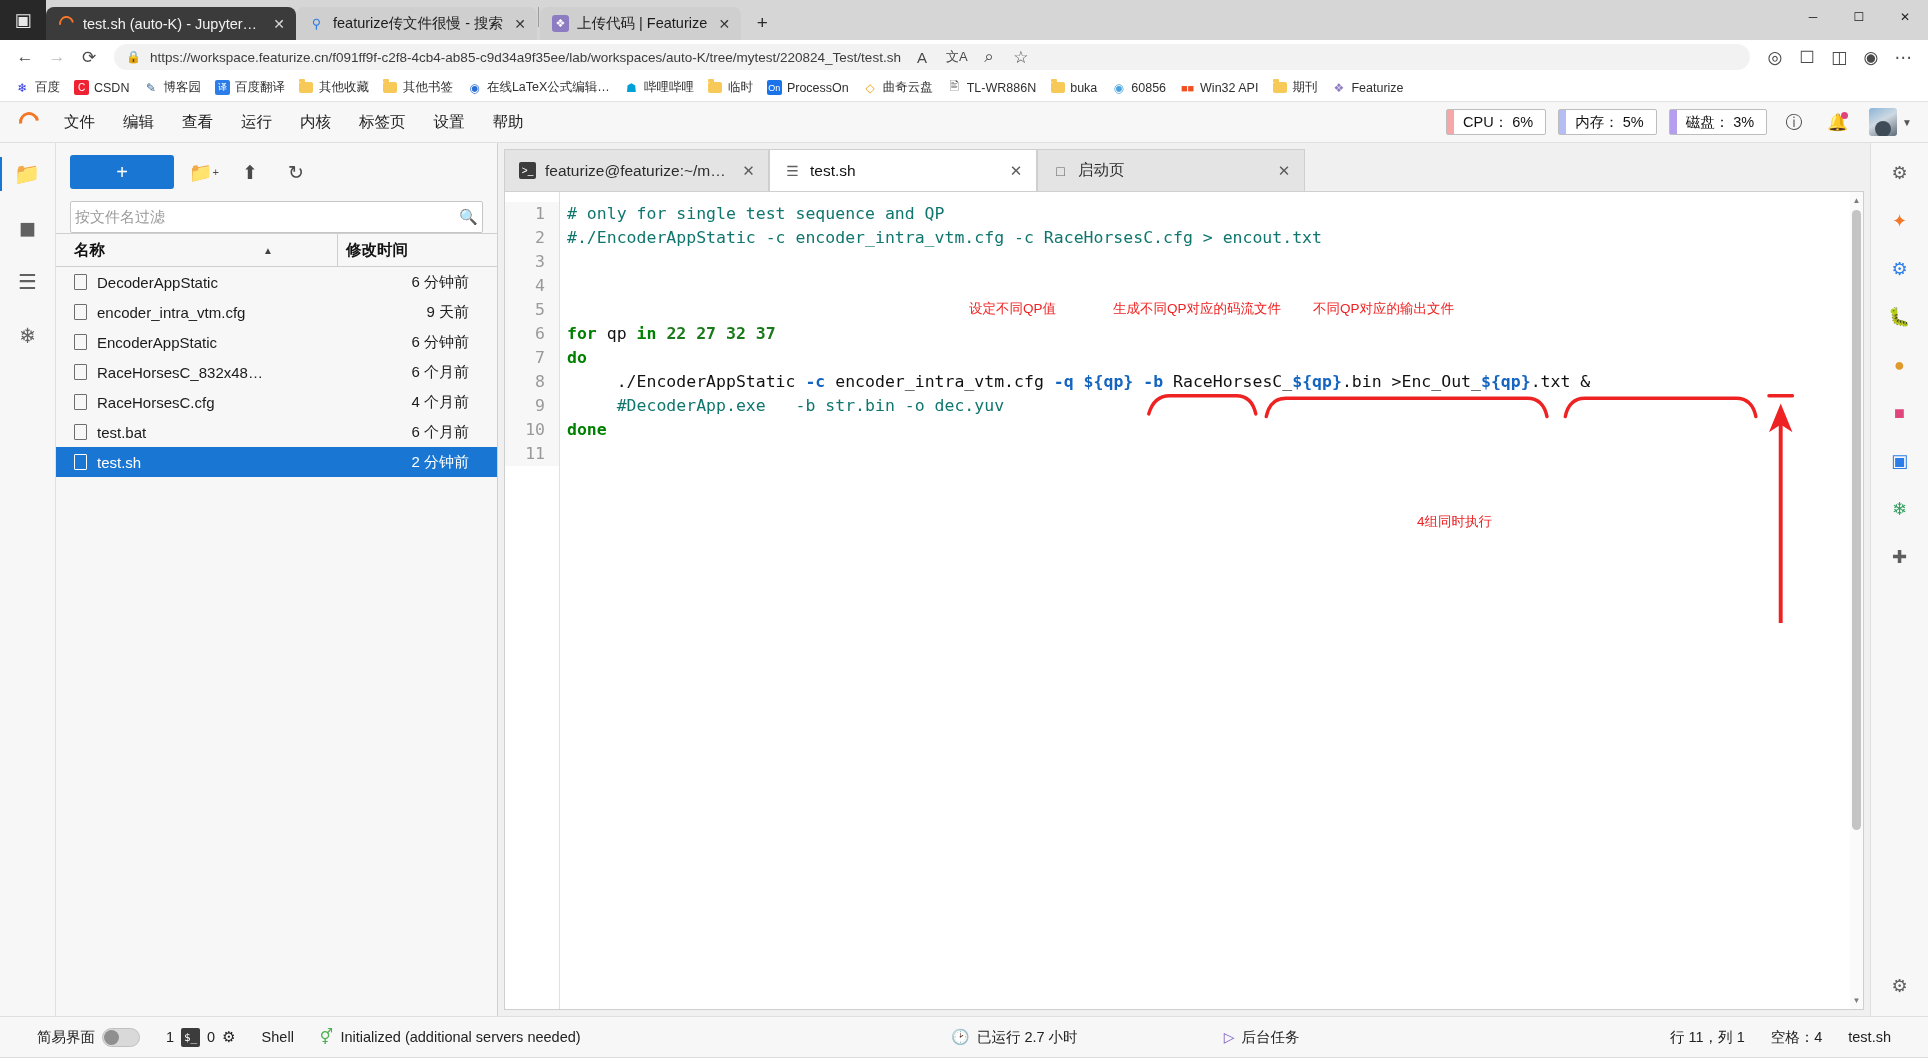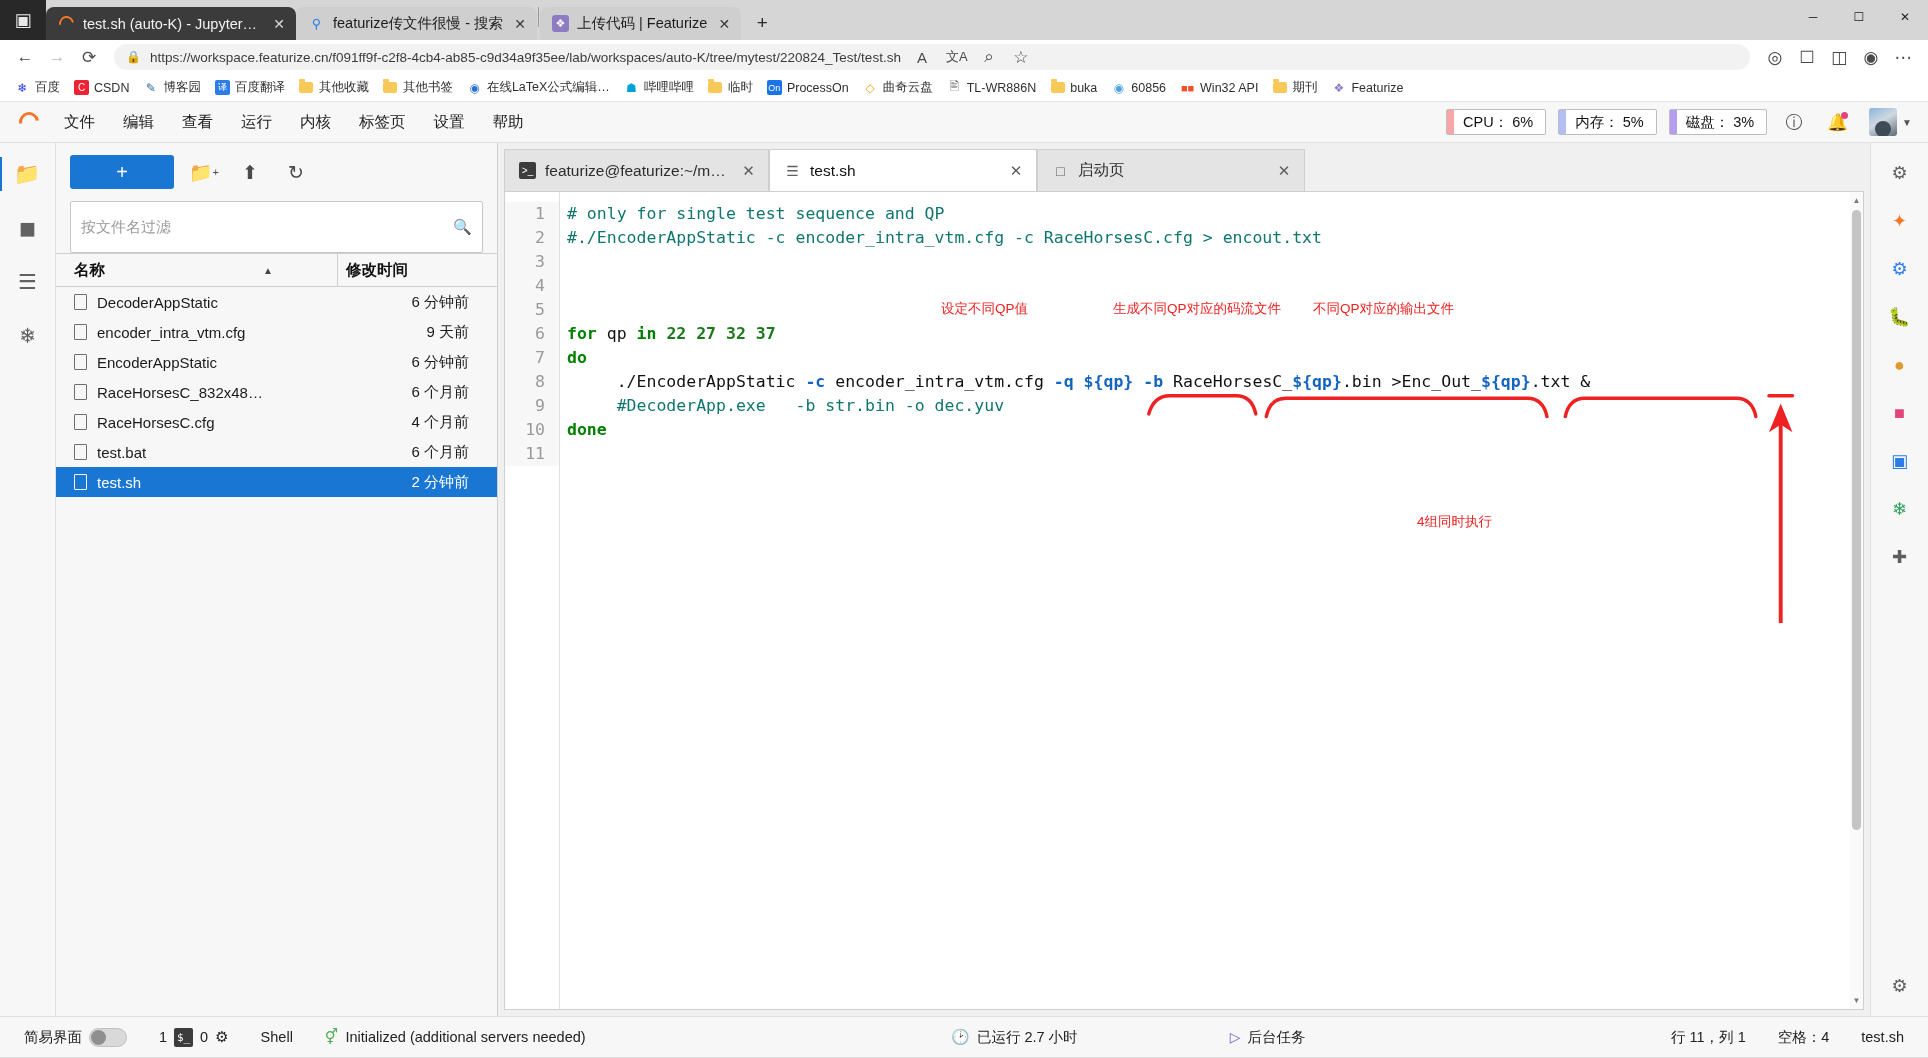--- a/index.html
+++ b/index.html
@@ -132,23 +132,23 @@
   .filebrowser{ width:442px; background:#f7f7f7;
                 border-right:1px solid #cfcfcf; display:flex;
                 flex-direction:column; }
   .fb-toolbar{ height:58px; display:flex; align-items:center;
                padding:0 14px; gap:14px; }
   .newbtn{ width:104px; height:34px; background:#1976d2; color:#fff;
            border-radius:3px; display:flex; align-items:center;
            justify-content:center; font-size:20px; }
   .fb-ti{ width:32px;height:32px;display:flex;align-items:center;
           justify-content:center;font-size:19px;color:#4b4b4b;}
-  .fb-filter{ margin:0 14px 0 14px; height:52px; background:#fff;
+  .fb-filter{ margin:0 14px 0 14px; height:32px; background:#fff;
               border:1px solid #c6c6c6; border-radius:2px;
-              display:flex; align-items:center; padding:0 10px;
+              display:flex; align-items:center; padding:0 4px;
               font-size:15px; color:#9a9a9a; }
   .fb-filter .si{ margin-left:auto; color:#555; font-size:15px; }
   .breadcrumb{ height:44px; display:flex; align-items:center;
                gap:8px; padding:0 18px; font-size:15.5px; color:#222; }
   .bc-home{ width:17px;height:13px;background:#8d8d8d;border-radius:1px;
             position:relative; }
   .bc-home:before{content:"";position:absolute;top:-3px;left:0;width:8px;
     height:3px;background:#8d8d8d;border-radius:1px 1px 0 0;}
   .fb-head{ display:flex; border-bottom:1px solid #cfcfcf;
             border-top:1px solid #cfcfcf; height:34px;
@@ -227,21 +227,21 @@
   .rightbar{ width:58px; background:#f7f7f7; border-left:1px solid #e0e0e0;
              display:flex; flex-direction:column; align-items:center;
              padding-top:14px; gap:16px; }
   .rightbar .rb{ width:32px;height:32px;display:flex;align-items:center;
                  justify-content:center;font-size:18px;color:#5e5e5e;
                  border-radius:3px;}
 
   
   .jl-status{ height:41px; background:#f7f7f7; border-top:1px solid #e0e0e0;
               display:flex; align-items:center; font-size:14.5px;
-              color:#222; padding:0 14px; gap:12px; }
+              color:#222; padding:0 27px; gap:6px; }
   .st{ display:flex; align-items:center; gap:7px; padding:0 10px;
        white-space:nowrap; }
   .toggle{ width:38px;height:19px;border-radius:10px;background:#d9d9d9;
            position:relative; border:1px solid #c0c0c0; }
   .toggle:after{content:"";position:absolute;left:1px;top:1px;width:15px;
     height:15px;border-radius:50%;background:#8f8f8f;}
   .kbox{ width:19px;height:19px;background:#3c3c3c;color:#fff;
          display:flex;align-items:center;justify-content:center;
          font-size:11px;font-family:"DejaVu Sans Mono",monospace;
          border-radius:2px;}
@@ -560,21 +560,21 @@
           <path d="M 583 172 Q 586 158 598 158 L 783 158 Q 795 158 798 172" stroke="#ee2222" stroke-width="2.6" fill="none" stroke-linecap="round"></path>
 
           <path d="M 812 172 Q 815 158 827 158 L 943 158 Q 955 158 958 172" stroke="#ee2222" stroke-width="2.6" fill="none" stroke-linecap="round"></path>
 
           <path d="M 968 156 L 986 156" stroke="#ee2222" stroke-width="2.6" fill="none" stroke-linecap="round"></path>
 
           <path d="M 977 330 L 977 170" stroke="#ee2222" stroke-width="3" fill="none"></path>
           <path d="M 977 162 L 968 184 L 977 178 L 986 184 Z" fill="#ee2222"></path>
         </svg>
 
-        <div class="ann" style="left:436px; top:108px;">设定不同QP值</div>
+        <div class="ann" style="left:464px; top:108px;">设定不同QP值</div>
         <div class="ann" style="left:608px; top:108px;">生成不同QP对应的码流文件</div>
         <div class="ann" style="left:808px; top:108px;">不同QP对应的输出文件</div>
         <div class="ann" style="left:912px; top:321px;">4组同时执行</div>
 
         <div class="vscroll">
           <div class="arrow" style="top:2px;">▲</div>
           <div class="thumb" style="top:18px;"></div>
           <div class="arrow" style="bottom:2px;">▼</div>
         </div>
       </div>

